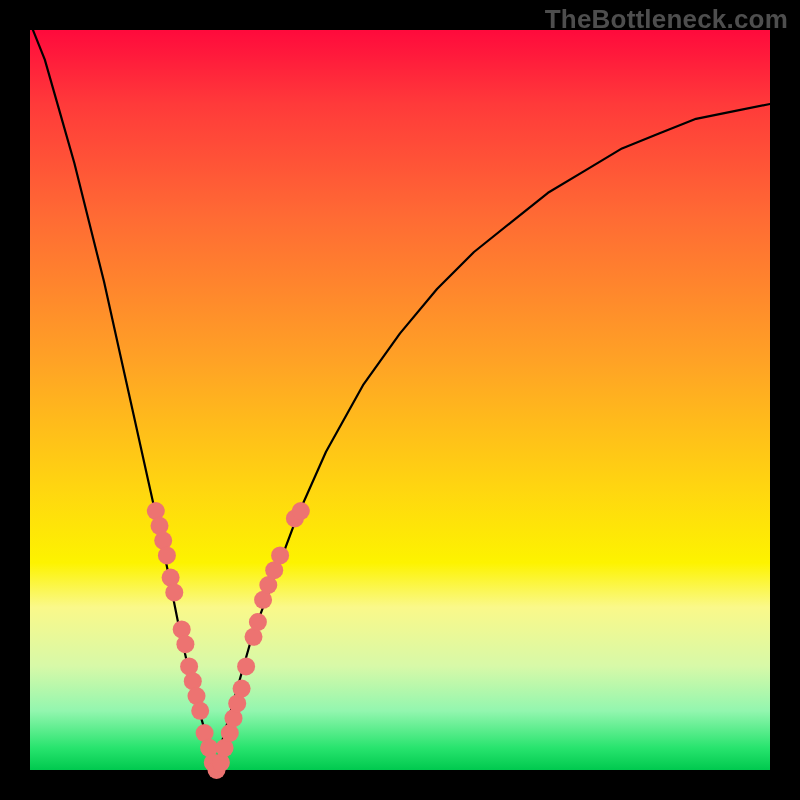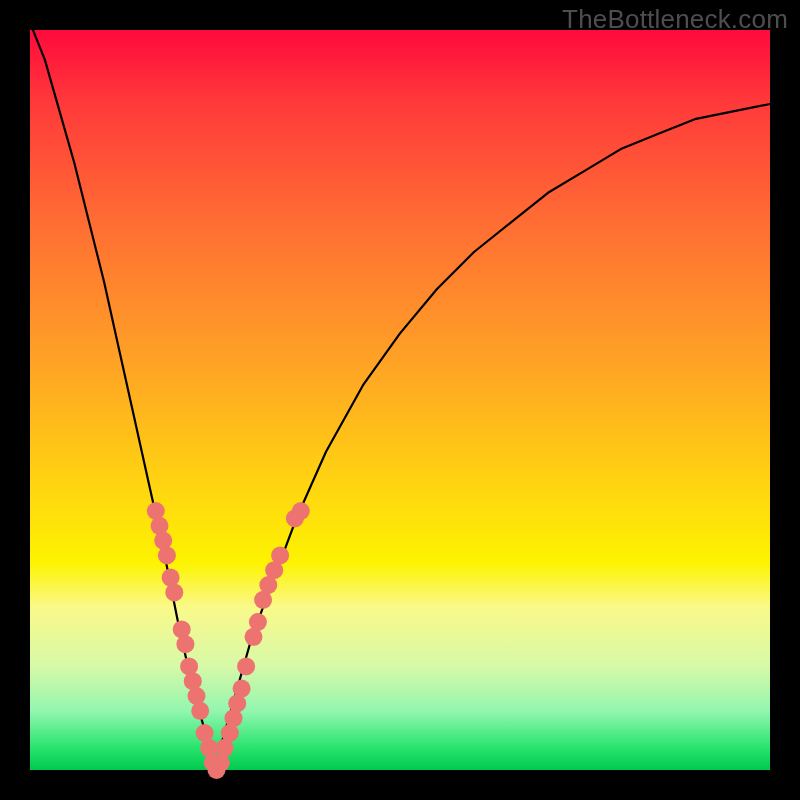--- a/index.html
+++ b/index.html
@@ -31,21 +31,21 @@
       #28e46e 97%,
       #00c94e 100%
     );
   }
   .watermark {
     position: absolute;
     top: 4px;
     right: 12px;
     color: #4e4e4e;
     font-size: 26px;
-    font-weight: 400;
+    font-weight: 700;
     letter-spacing: 0.2px;
     user-select: none;
   }
   svg.overlay {
     position: absolute;
     left: 0;
     top: 0;
     width: 740px;
     height: 740px;
     overflow: visible;

